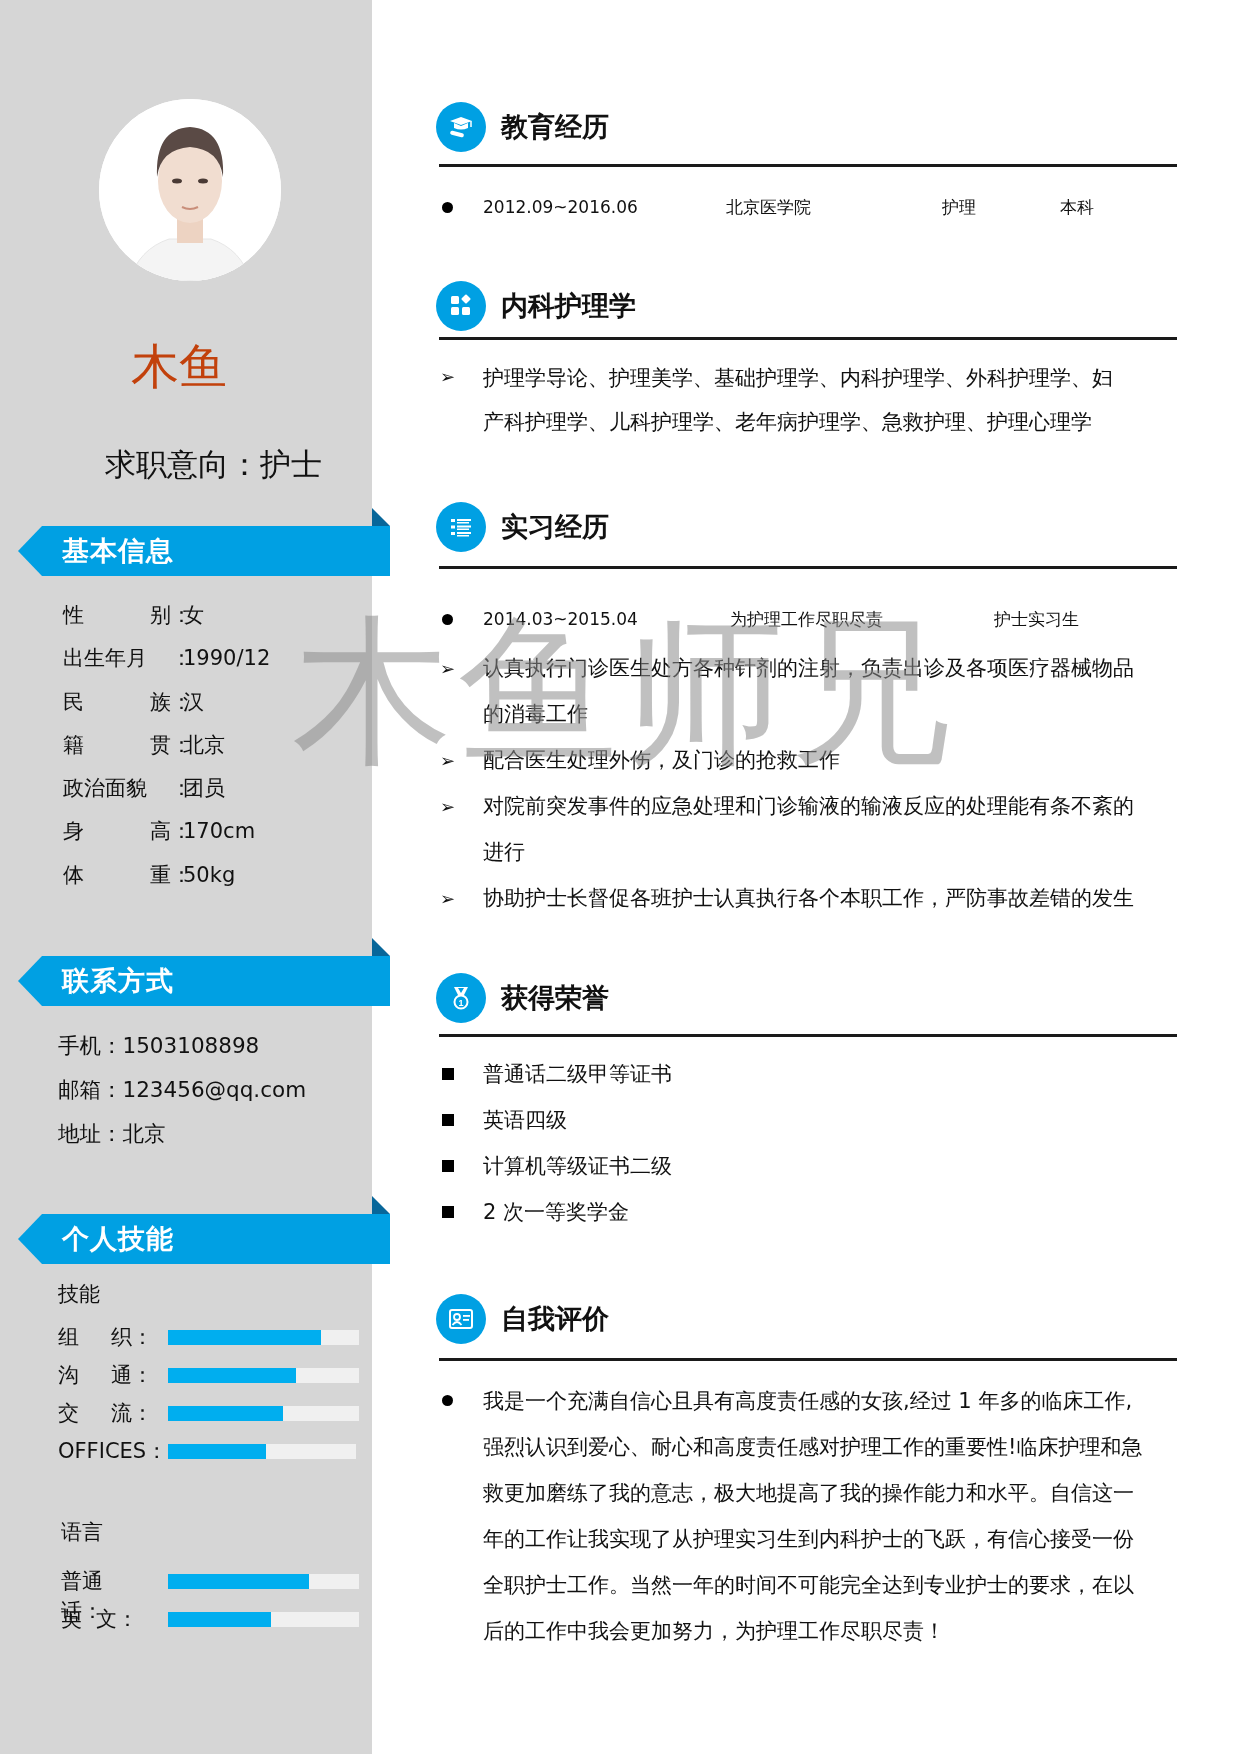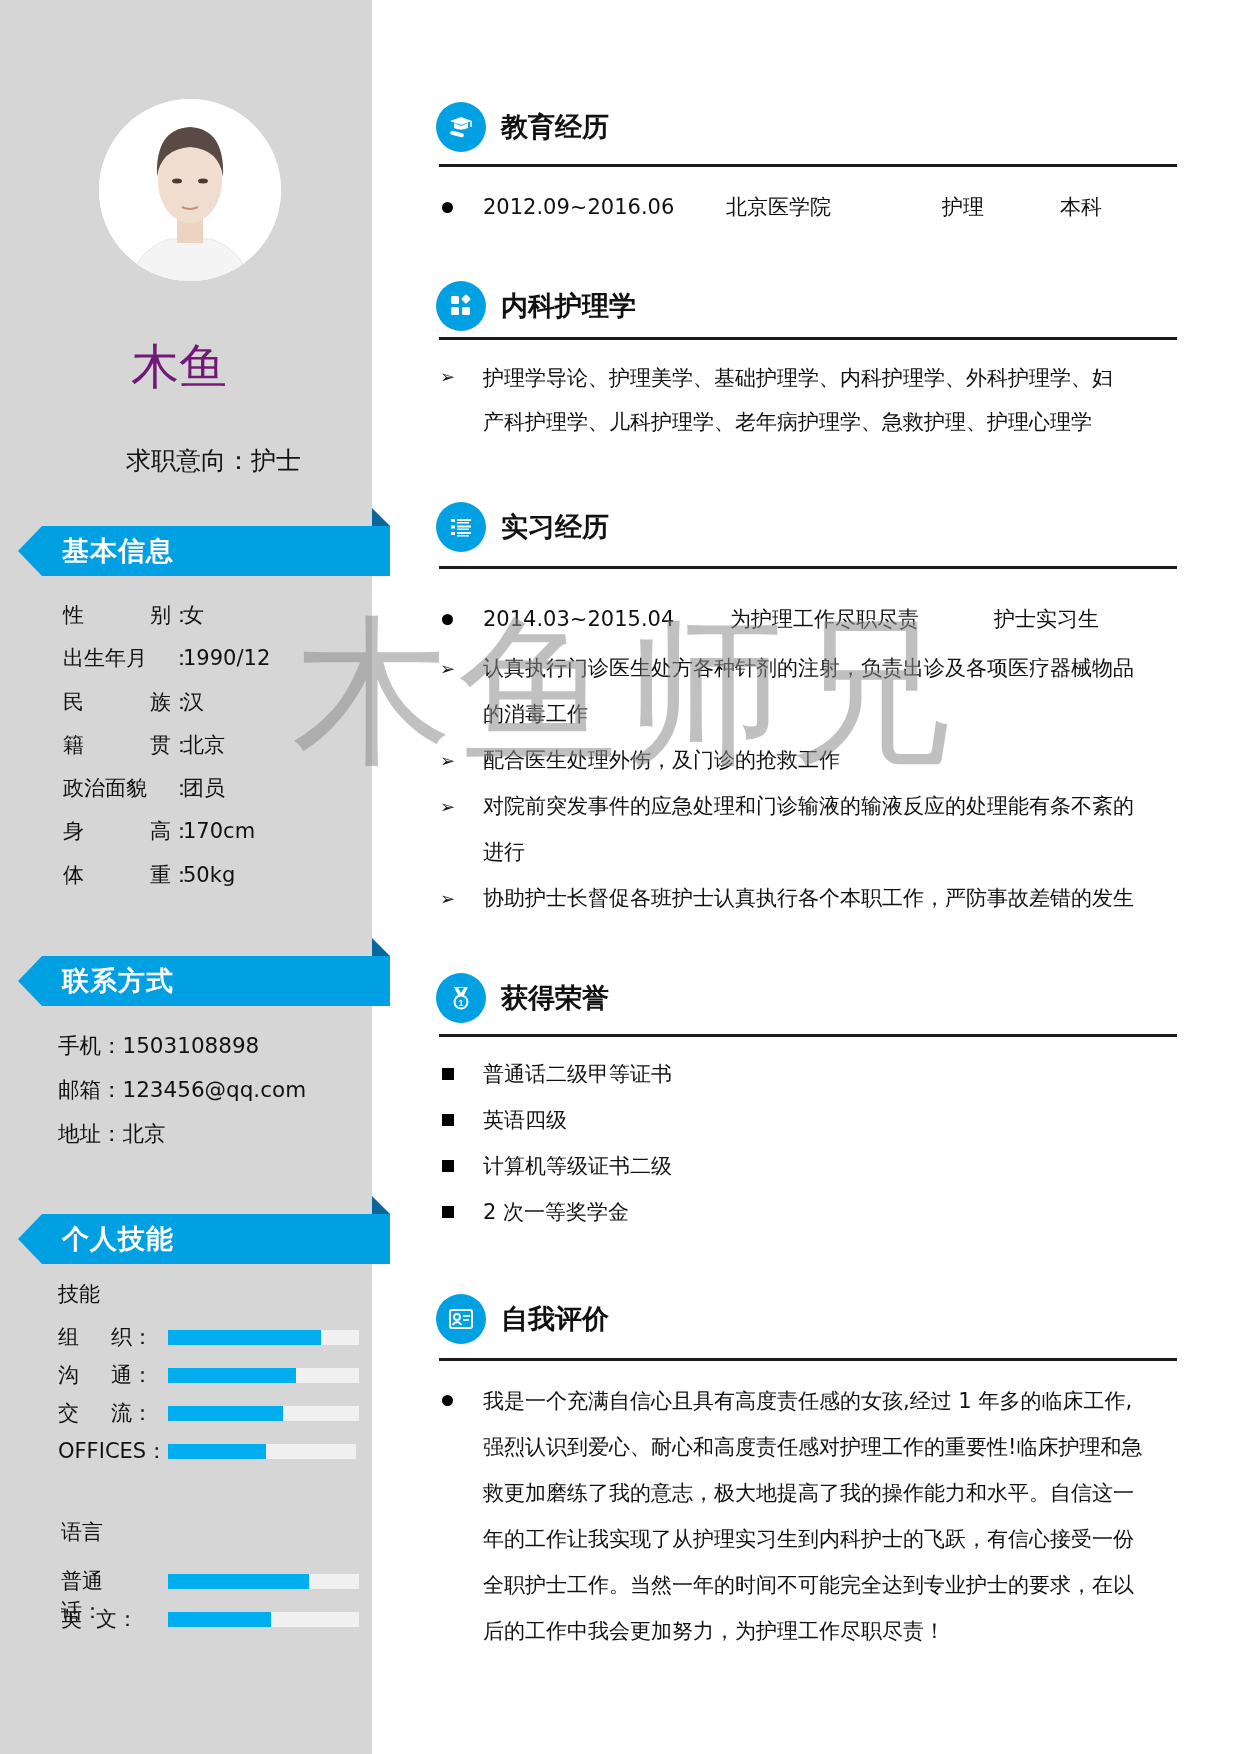--- a/index.html
+++ b/index.html
@@ -4,22 +4,22 @@
 <style>
   * { margin: 0; padding: 0; box-sizing: border-box; }
   html, body { width: 1241px; height: 1754px; background: #ffffff; overflow: hidden; }
   body { position: relative; font-family: "DejaVu Sans", "Liberation Sans", sans-serif; color: #111; }
 
   .sidebar { position: absolute; left: 0; top: 0; width: 372px; height: 1754px; background: #d6d6d6; }
 
   .avatar { position: absolute; left: 99px; top: 99px; width: 182px; height: 182px; border-radius: 50%; background: #ffffff; overflow: hidden; }
   .avatar svg { width: 100%; height: 100%; display: block; }
 
-  .name { position: absolute; left: 0; width: 358px; top: 335px; text-align: center; font-size: 48px; color: #701a75; }
-  .intent { position: absolute; left: 0; width: 427px; top: 444px; text-align: center; font-size: 25px; color: #111; }
+  .name { position: absolute; left: 0; width: 358px; top: 335px; text-align: center; font-size: 48px; color: #c2410c; }
+  .intent { position: absolute; left: 0; width: 427px; top: 444px; text-align: center; font-size: 31px; color: #111; }
 
   .ribbon { position: absolute; left: 18px; width: 372px; height: 50px; }
   .ribbon .band { position: absolute; left: 0; top: 0; width: 372px; height: 50px; background: #00a0e3;
     clip-path: polygon(24px 0, 100% 0, 100% 100%, 24px 100%, 0 50%); }
   .ribbon .fold { position: absolute; right: 0; top: -18px; width: 18px; height: 18px; background: #08679a;
     clip-path: polygon(0 0, 100% 100%, 0 100%); }
   .ribbon .title { position: absolute; left: 44px; top: 0; line-height: 50px; font-size: 27px; font-weight: bold; color: #ffffff; letter-spacing: 1px; }
 
   .info-list { position: absolute; left: 63px; }
   .info-row { height: 43.3px; line-height: 43.3px; font-size: 21px; display: flex; color: #111; }
@@ -36,21 +36,21 @@
   .skill-row .fill { position: absolute; left: 0; top: 0; height: 15px; background: #00aeef; }
 
   .watermark { position: absolute; left: 292px; top: 612px; font-size: 160px; color: rgba(140,140,140,0.55); letter-spacing: 6px; line-height: 1; white-space: nowrap; pointer-events: none; z-index: 5; }
 
   .section-head { position: absolute; left: 436px; height: 50px; width: 744px; }
   .section-head .icon { position: absolute; left: 0; top: 0; width: 50px; height: 50px; border-radius: 50%; background: #00a0e3; display: flex; align-items: center; justify-content: center; }
   .section-head .icon svg { width: 30px; height: 30px; }
   .section-head .title { position: absolute; left: 65px; top: 0; line-height: 50px; font-size: 27px; font-weight: bold; color: #111; }
   .divider { position: absolute; left: 439px; width: 738px; height: 3px; background: #1a1a1a; }
 
-  .edu-row { position: absolute; left: 446px; top: 192px; height: 30px; width: 720px; font-size: 21px; line-height: 30px; color: #111; }
+  .edu-row { position: absolute; left: 446px; top: 192px; height: 30px; width: 720px; font-size: 17px; line-height: 30px; color: #111; }
   .edu-row span { position: absolute; top: 0; }
   .bullet-dot { position: absolute; width: 11px; height: 11px; border-radius: 50%; background: #000; }
   .bullet-sq { position: absolute; width: 12px; height: 12px; background: #000; }
   .bullet-arrow { position: absolute; font-size: 18px; color: #111; line-height: 1; }
 
   .para { position: absolute; left: 483px; width: 700px; font-size: 21px; color: #111; }
   .para.l44 { line-height: 44px; }
   .para.l46 { line-height: 46px; }
 
   .honor-row { position: absolute; left: 483px; font-size: 21px; line-height: 30px; color: #111; }

